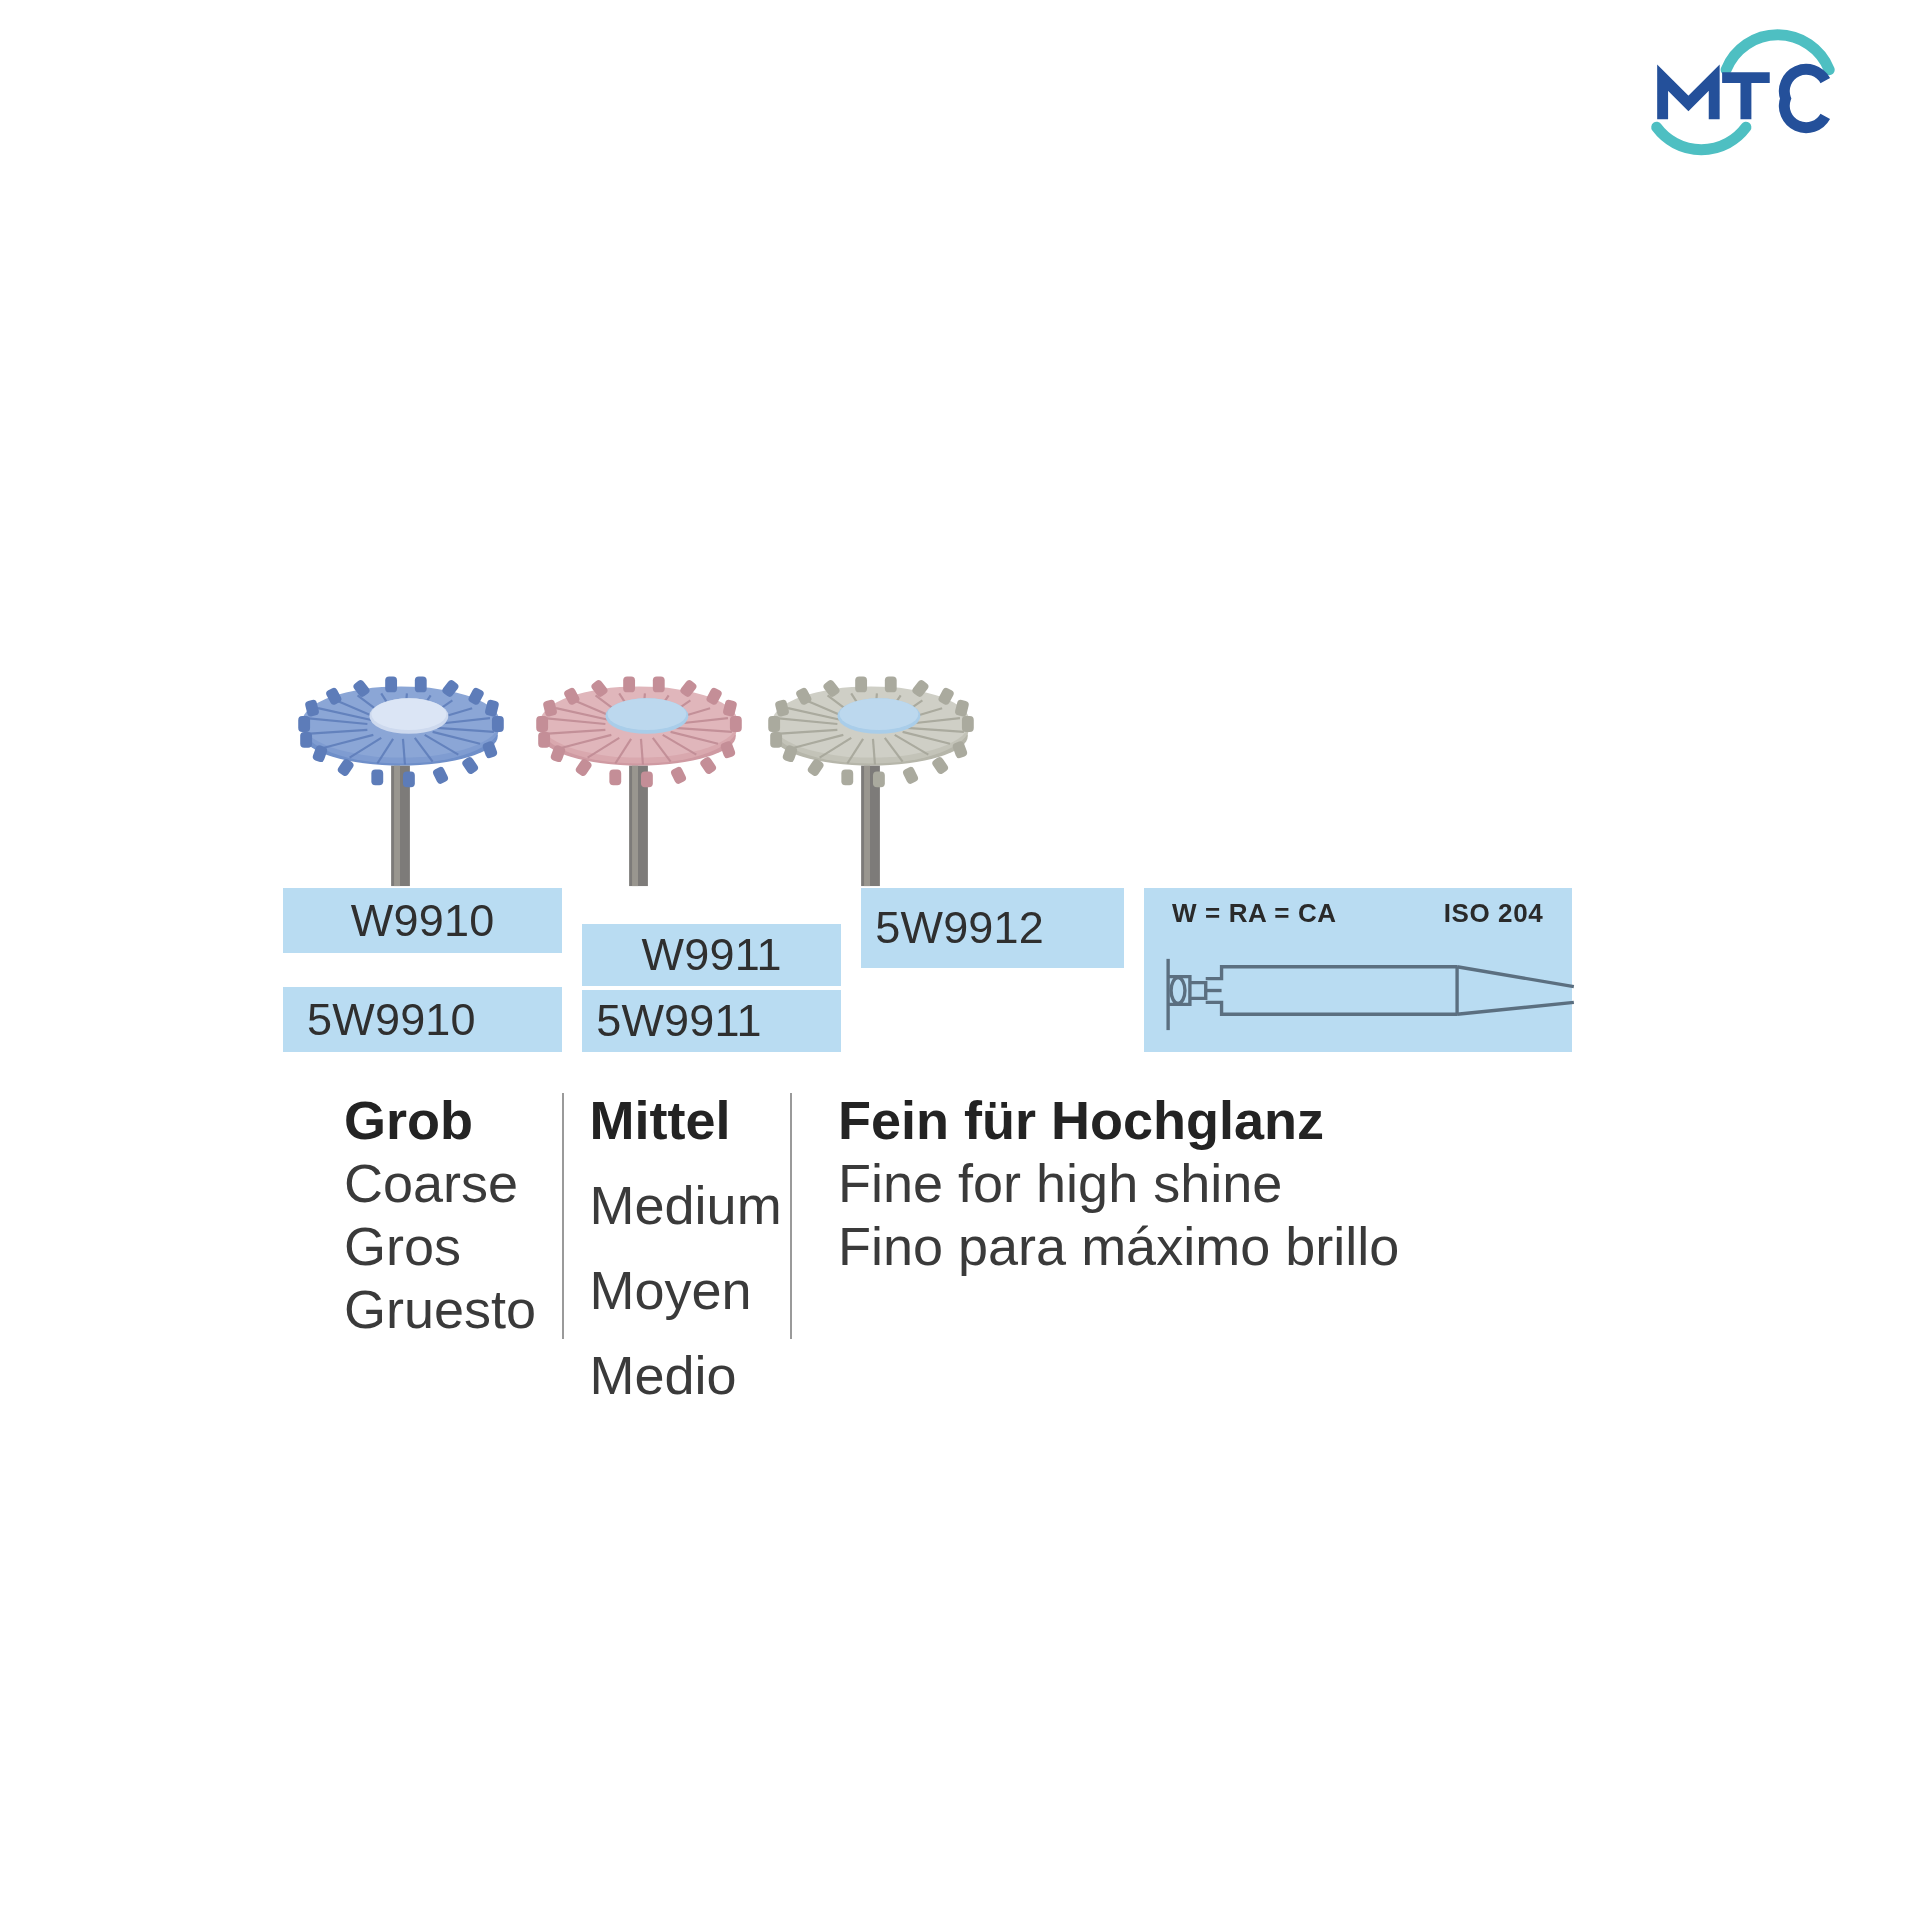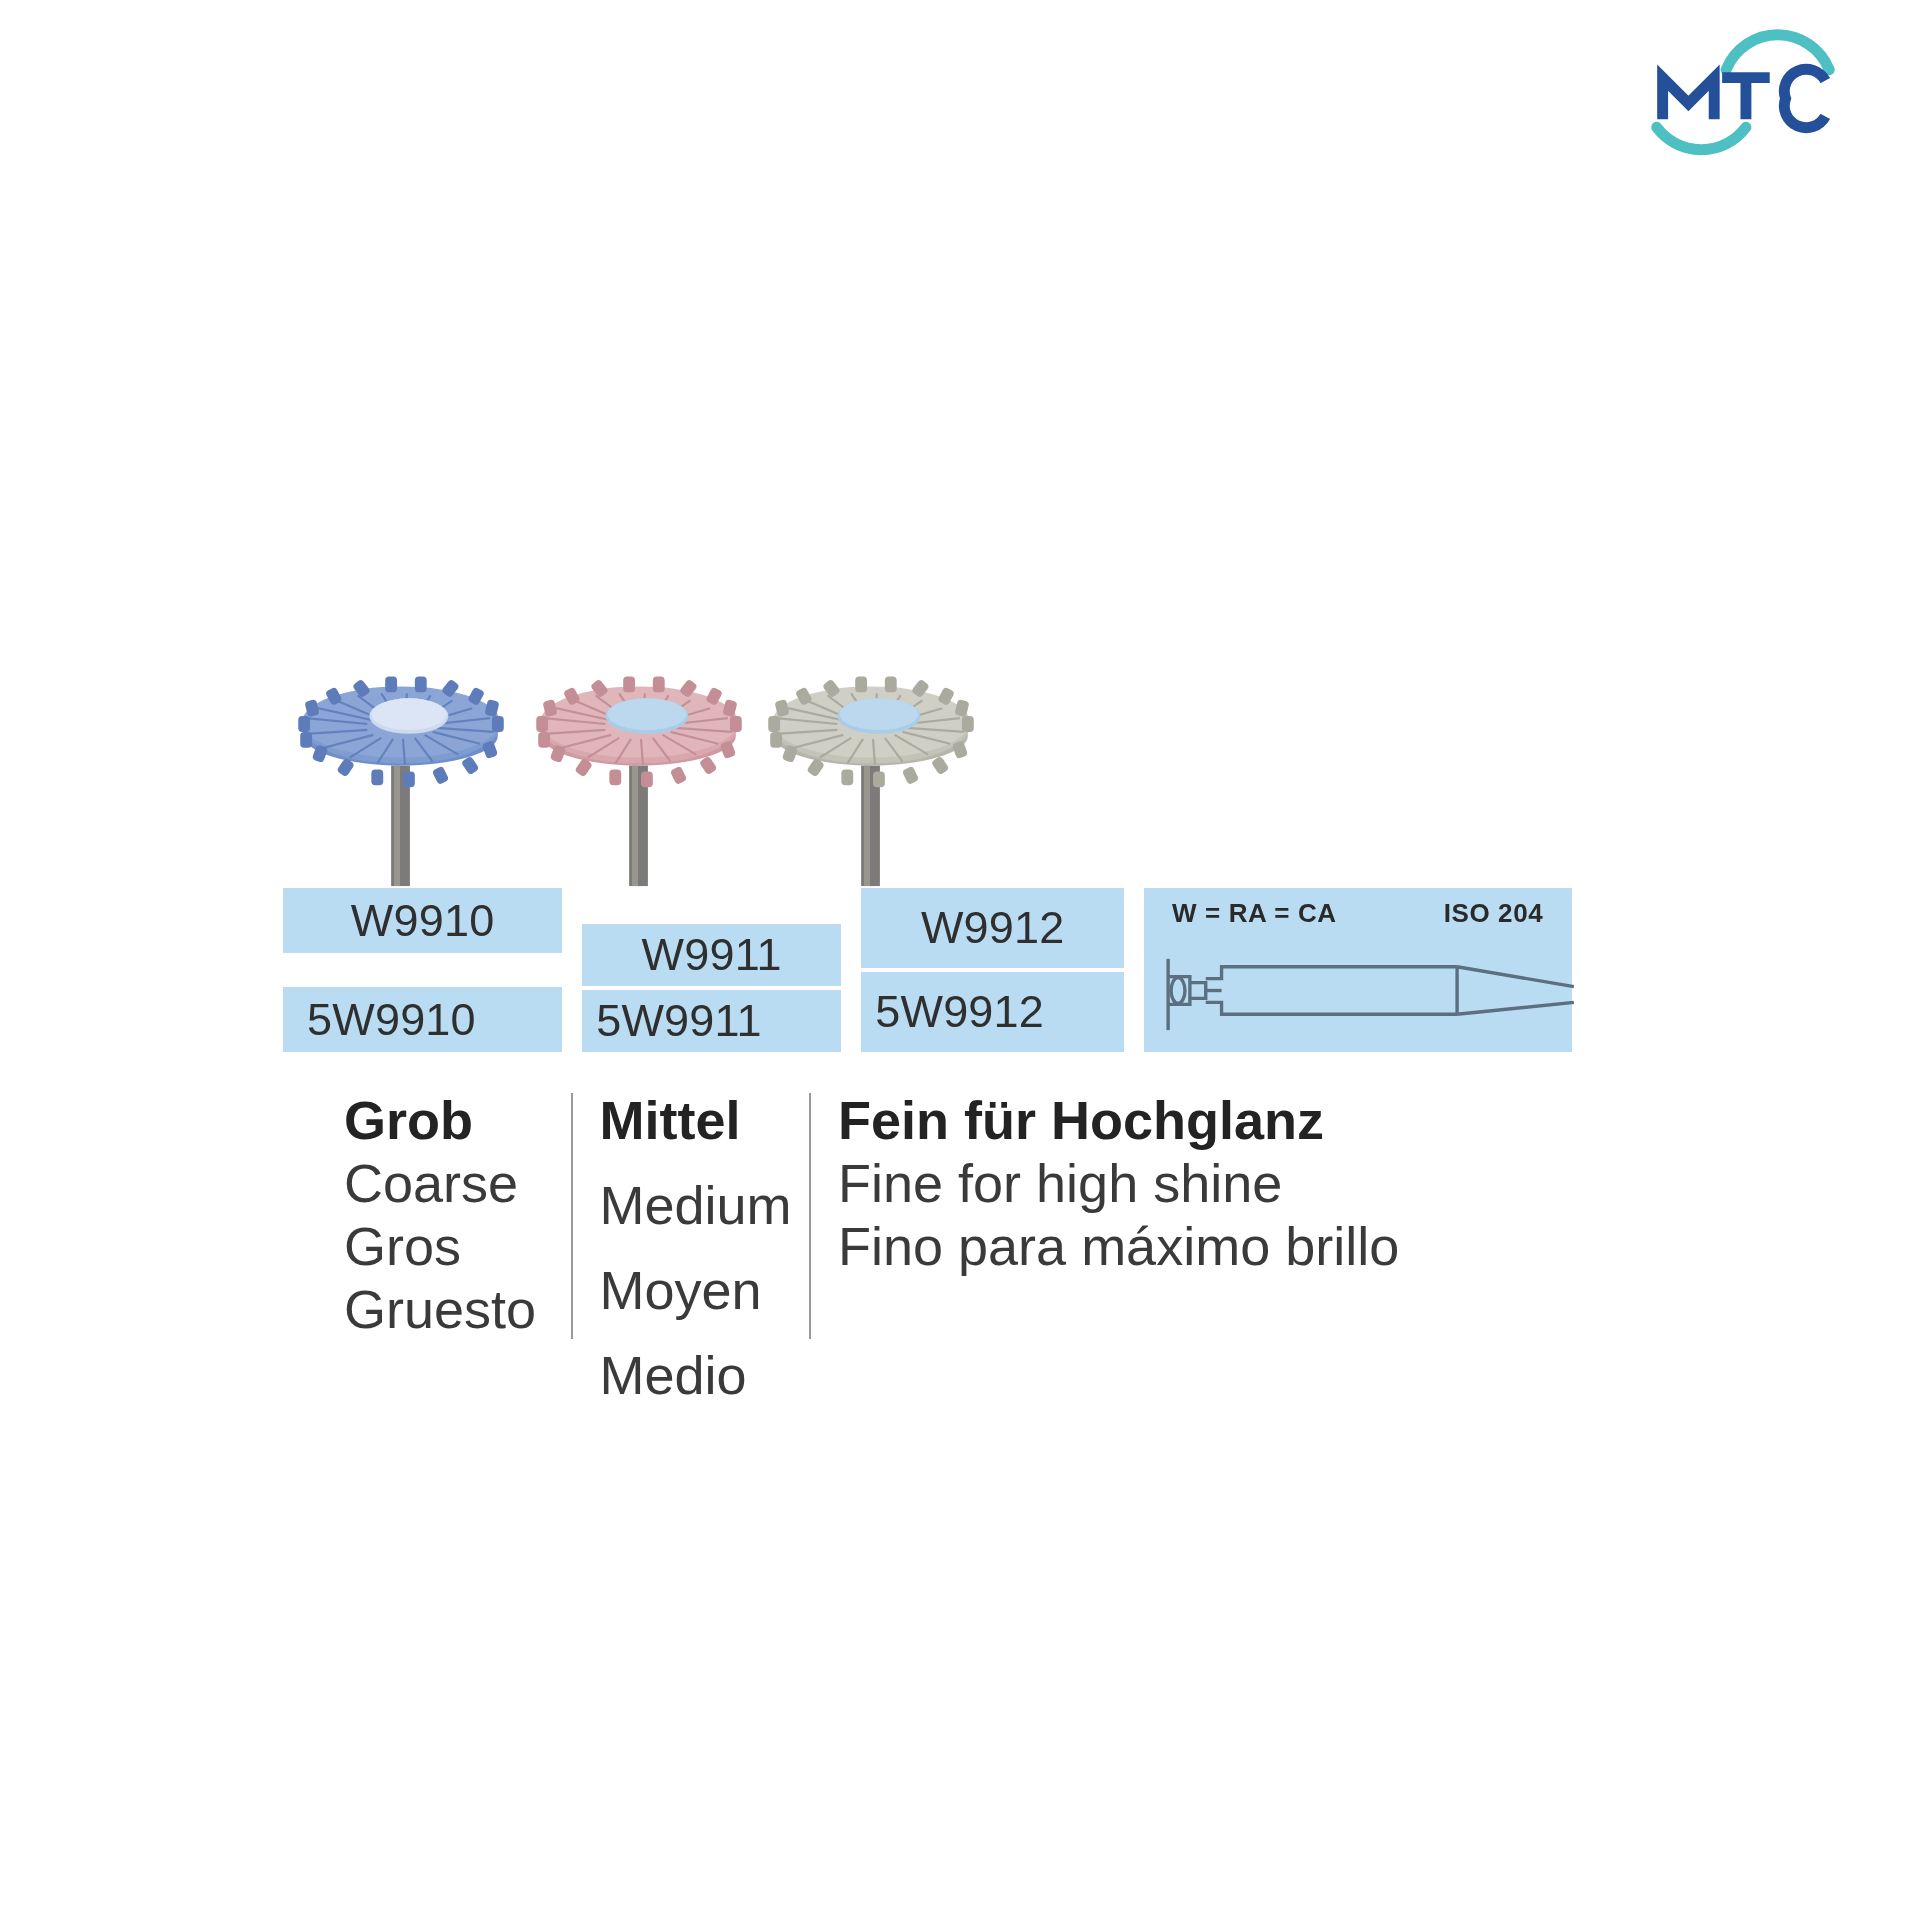--- a/index.html
+++ b/index.html
@@ -120,21 +120,21 @@
     display: flex;
     flex-direction: row;
   }
   .grit-column {
     position: relative;
     display: flex;
     flex-direction: column;
   }
   .grit-col-1 { width: 267px; padding-left: 61px; }
   .grit-col-2 { width: 246px; padding-left: 28px; gap: 22px; }
-  .grit-col-3 { width: 554px; padding-left: 29px; }
+  .grit-col-3 { width: 554px; padding-left: 48px; }
   .grit-divider {
     position: absolute;
     left: 0;
     top: 4px;
     width: 2px;
     height: 246px;
     background: #9a9a9a;
   }
   .grit-line {
     color: #3a3a3a;
@@ -363,21 +363,20 @@
     <div class="code-cell code-cell-upper">W9910</div>
     <div class="code-cell code-cell-lower">5W9910</div>
   </div>
 
   <div class="code-column code-col-2">
     <div class="code-cell code-cell-upper">W9911</div>
     <div class="code-cell code-cell-lower">5W9911</div>
   </div>
 
   <div class="code-column code-col-3">
-    <div class="code-cell code-cell-upper">W9912</div>
     <div class="code-cell code-cell-lower">5W9912</div>
   </div>
 
   <div id="shank-panel">
     <div id="shank-labels">
       <span class="shank-label" id="shank-label-type">W = RA = CA</span>
       <span class="shank-label" id="shank-label-iso">ISO 204</span>
     </div>
     <div id="shank-drawing">
       <svg viewBox="0 0 424 96" xmlns="http://www.w3.org/2000/svg">

